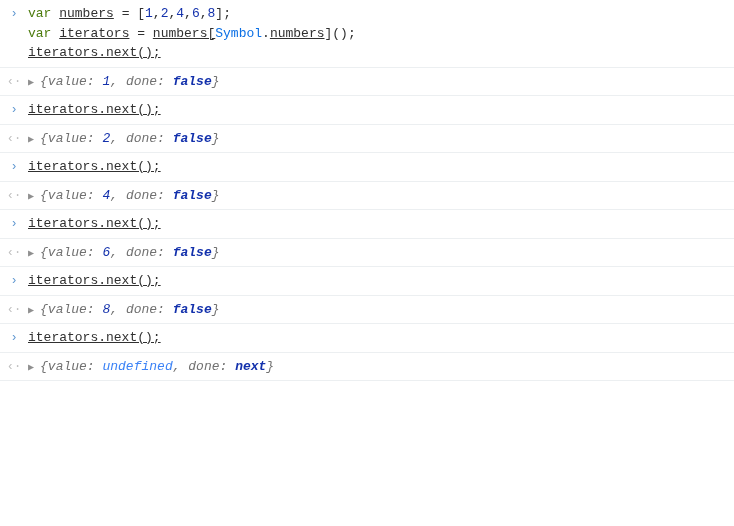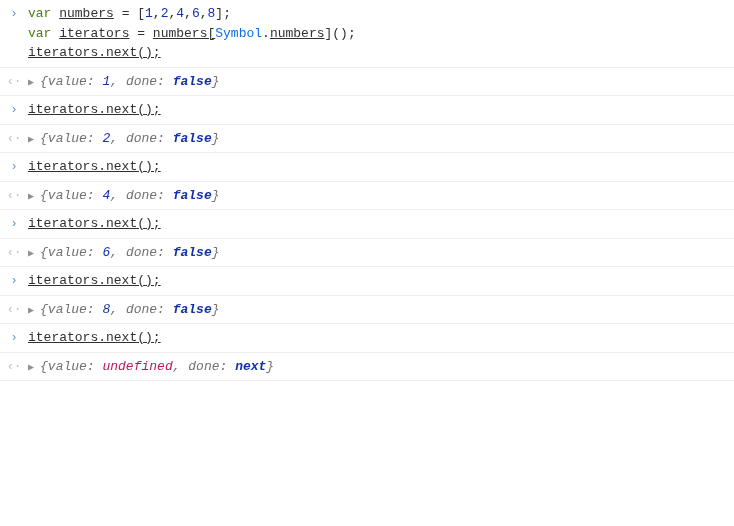--- a/index.html
+++ b/index.html
@@ -54,21 +54,21 @@
   }
   .disclose {
     color: #8f8f8f;
     font-size: 10px;
     margin-right: 6px;
     user-select: none;
   }
   .obj-label { color: #717171; }
   .obj-val-num   { color: #1331ac; }
   .obj-val-bool  { color: #1331ac; font-weight: bold; }
-  .obj-val-undef { color: #be185d; }
+  .obj-val-undef { color: #3b82f6; }
 </style>
 </head>
 <body>
 
 <div class="row">
   <div class="gutter prompt-in">›</div>
   <div class="content"><span class="kw">var</span><span> </span><span class="dark">numbers</span><span class="punct"> = </span><span class="punct">[</span><span class="num">1</span><span class="punct">,</span><span class="num">2</span><span class="punct">,</span><span class="num">4</span><span class="punct">,</span><span class="num">6</span><span class="punct">,</span><span class="num">8</span><span class="punct">];</span>
 <span class="kw">var</span><span> </span><span class="dark">iterators</span><span class="punct"> = </span><span class="dark">numbers[</span><span class="ident">Symbol</span><span class="punct">.</span><span class="dark">numbers</span><span class="punct">]();</span>
 <span class="dark">iterators.next();</span></div>
 </div>

